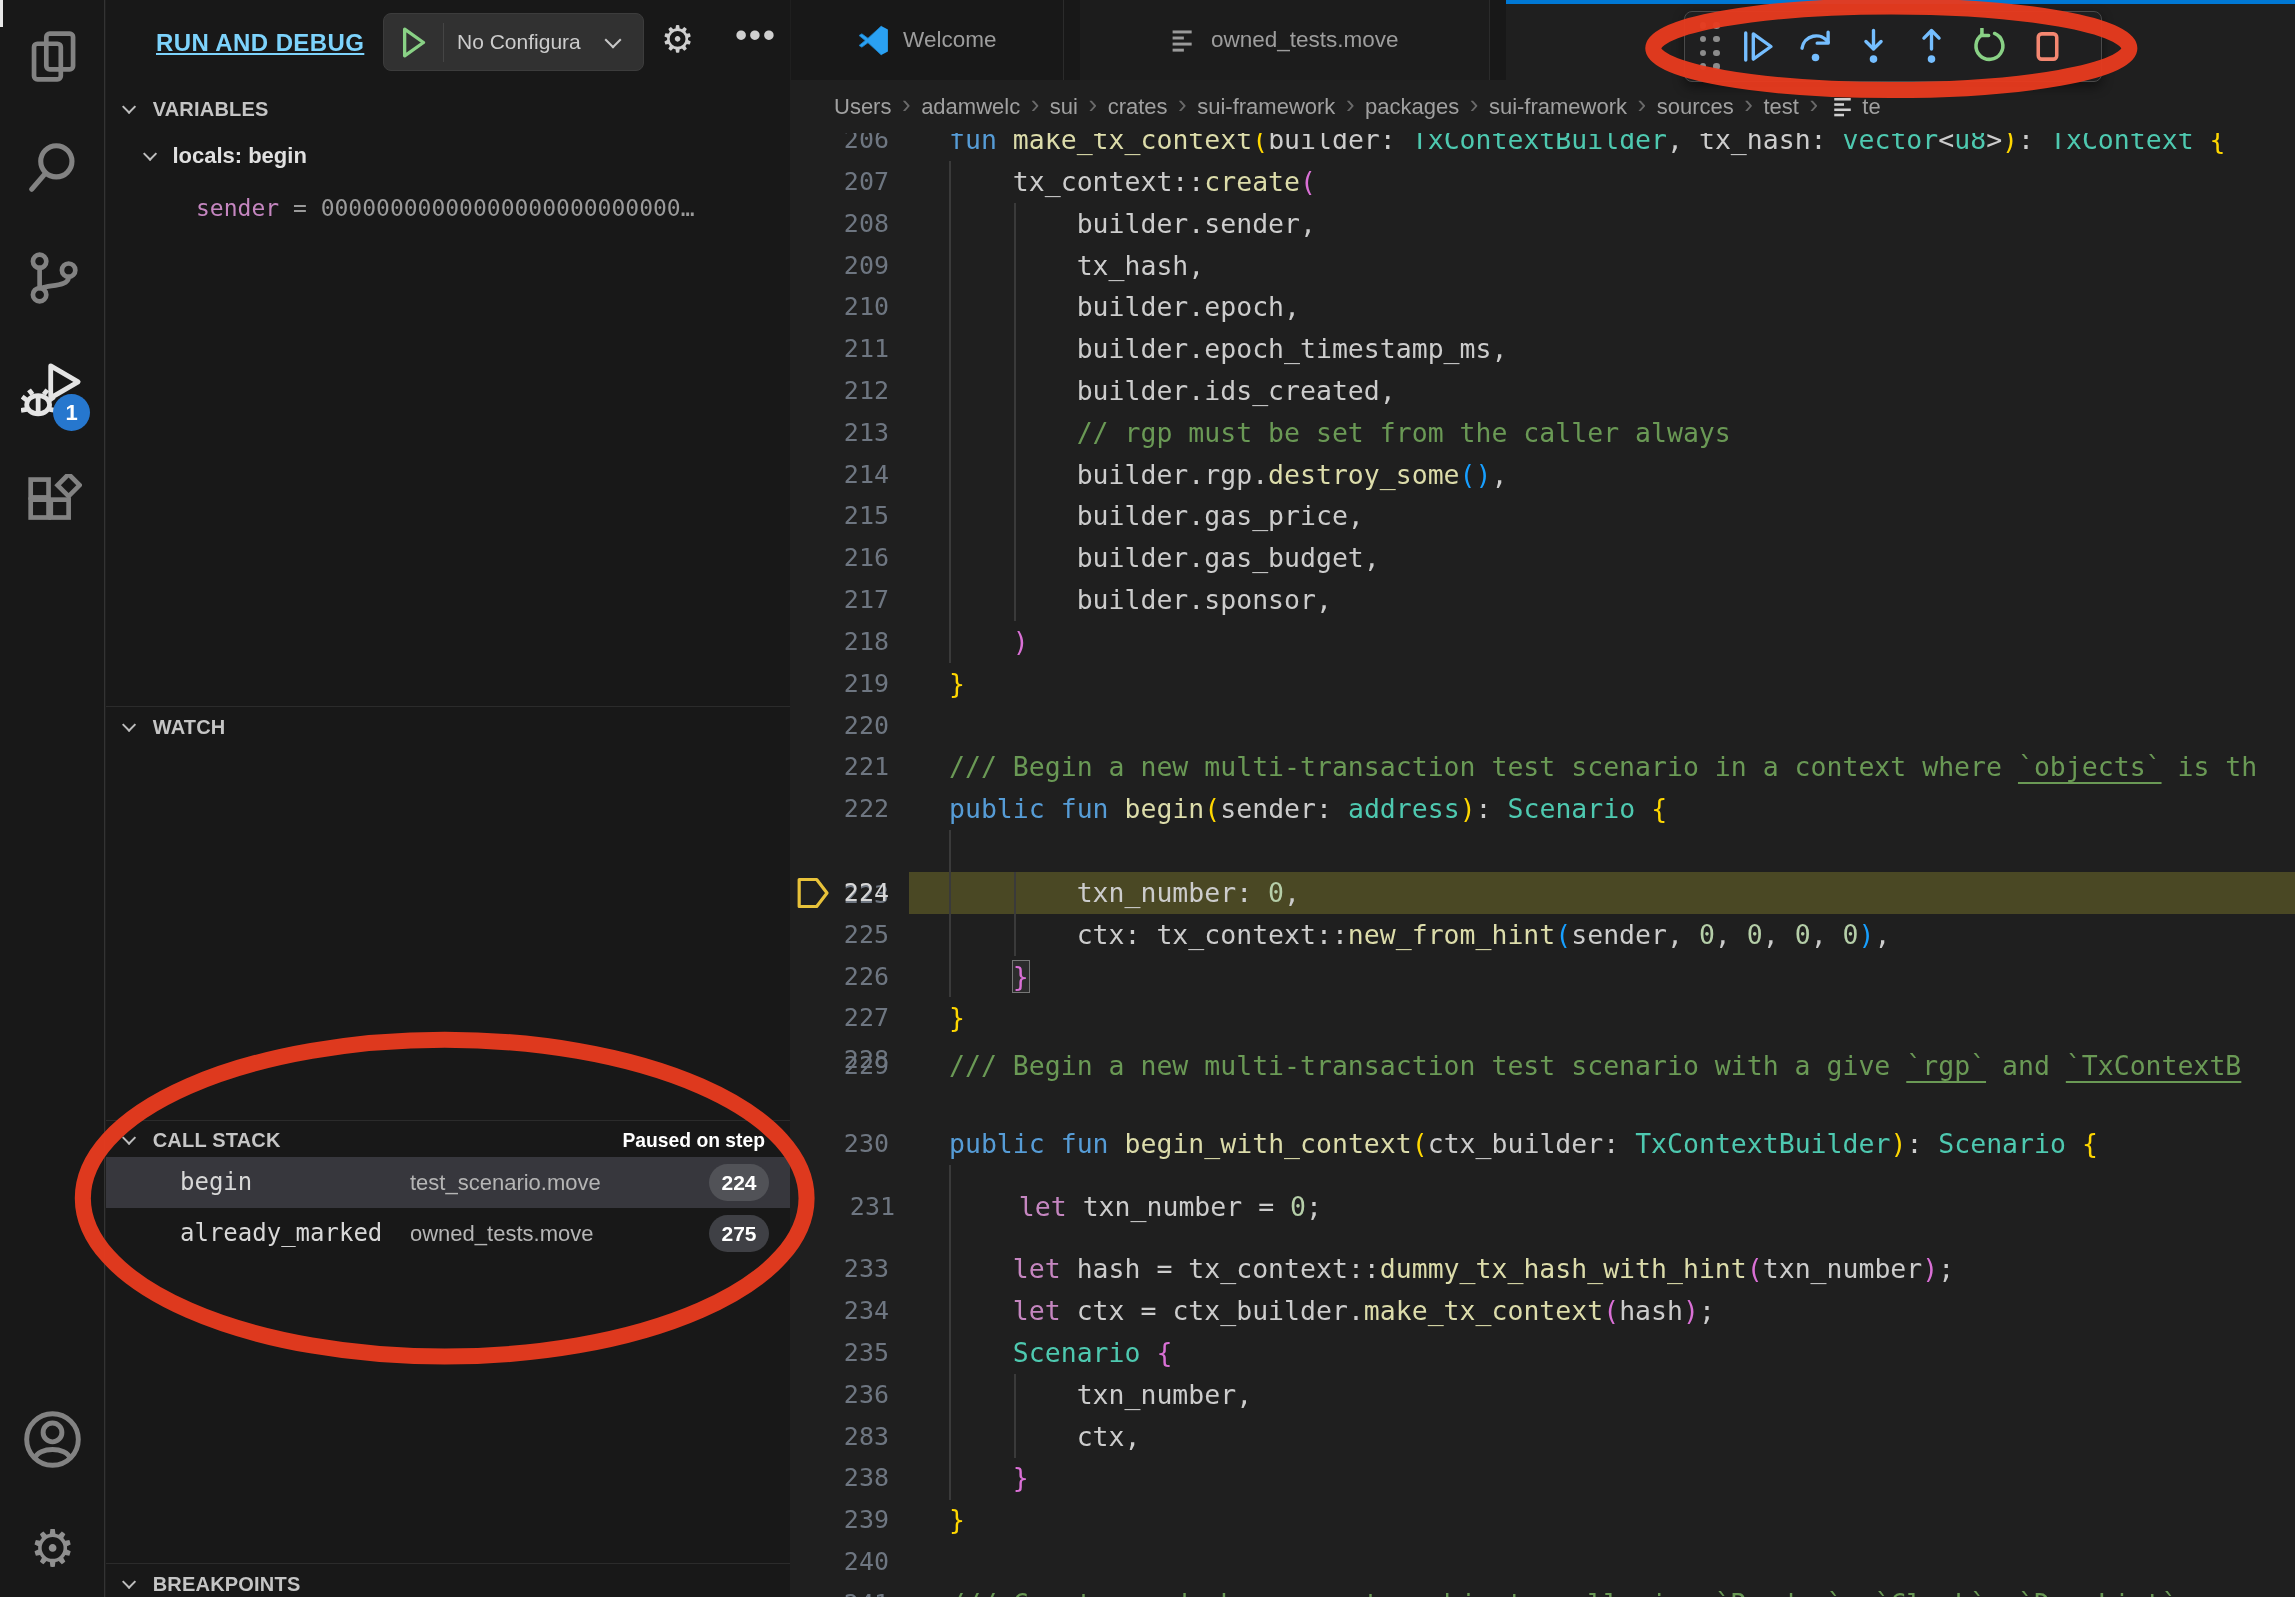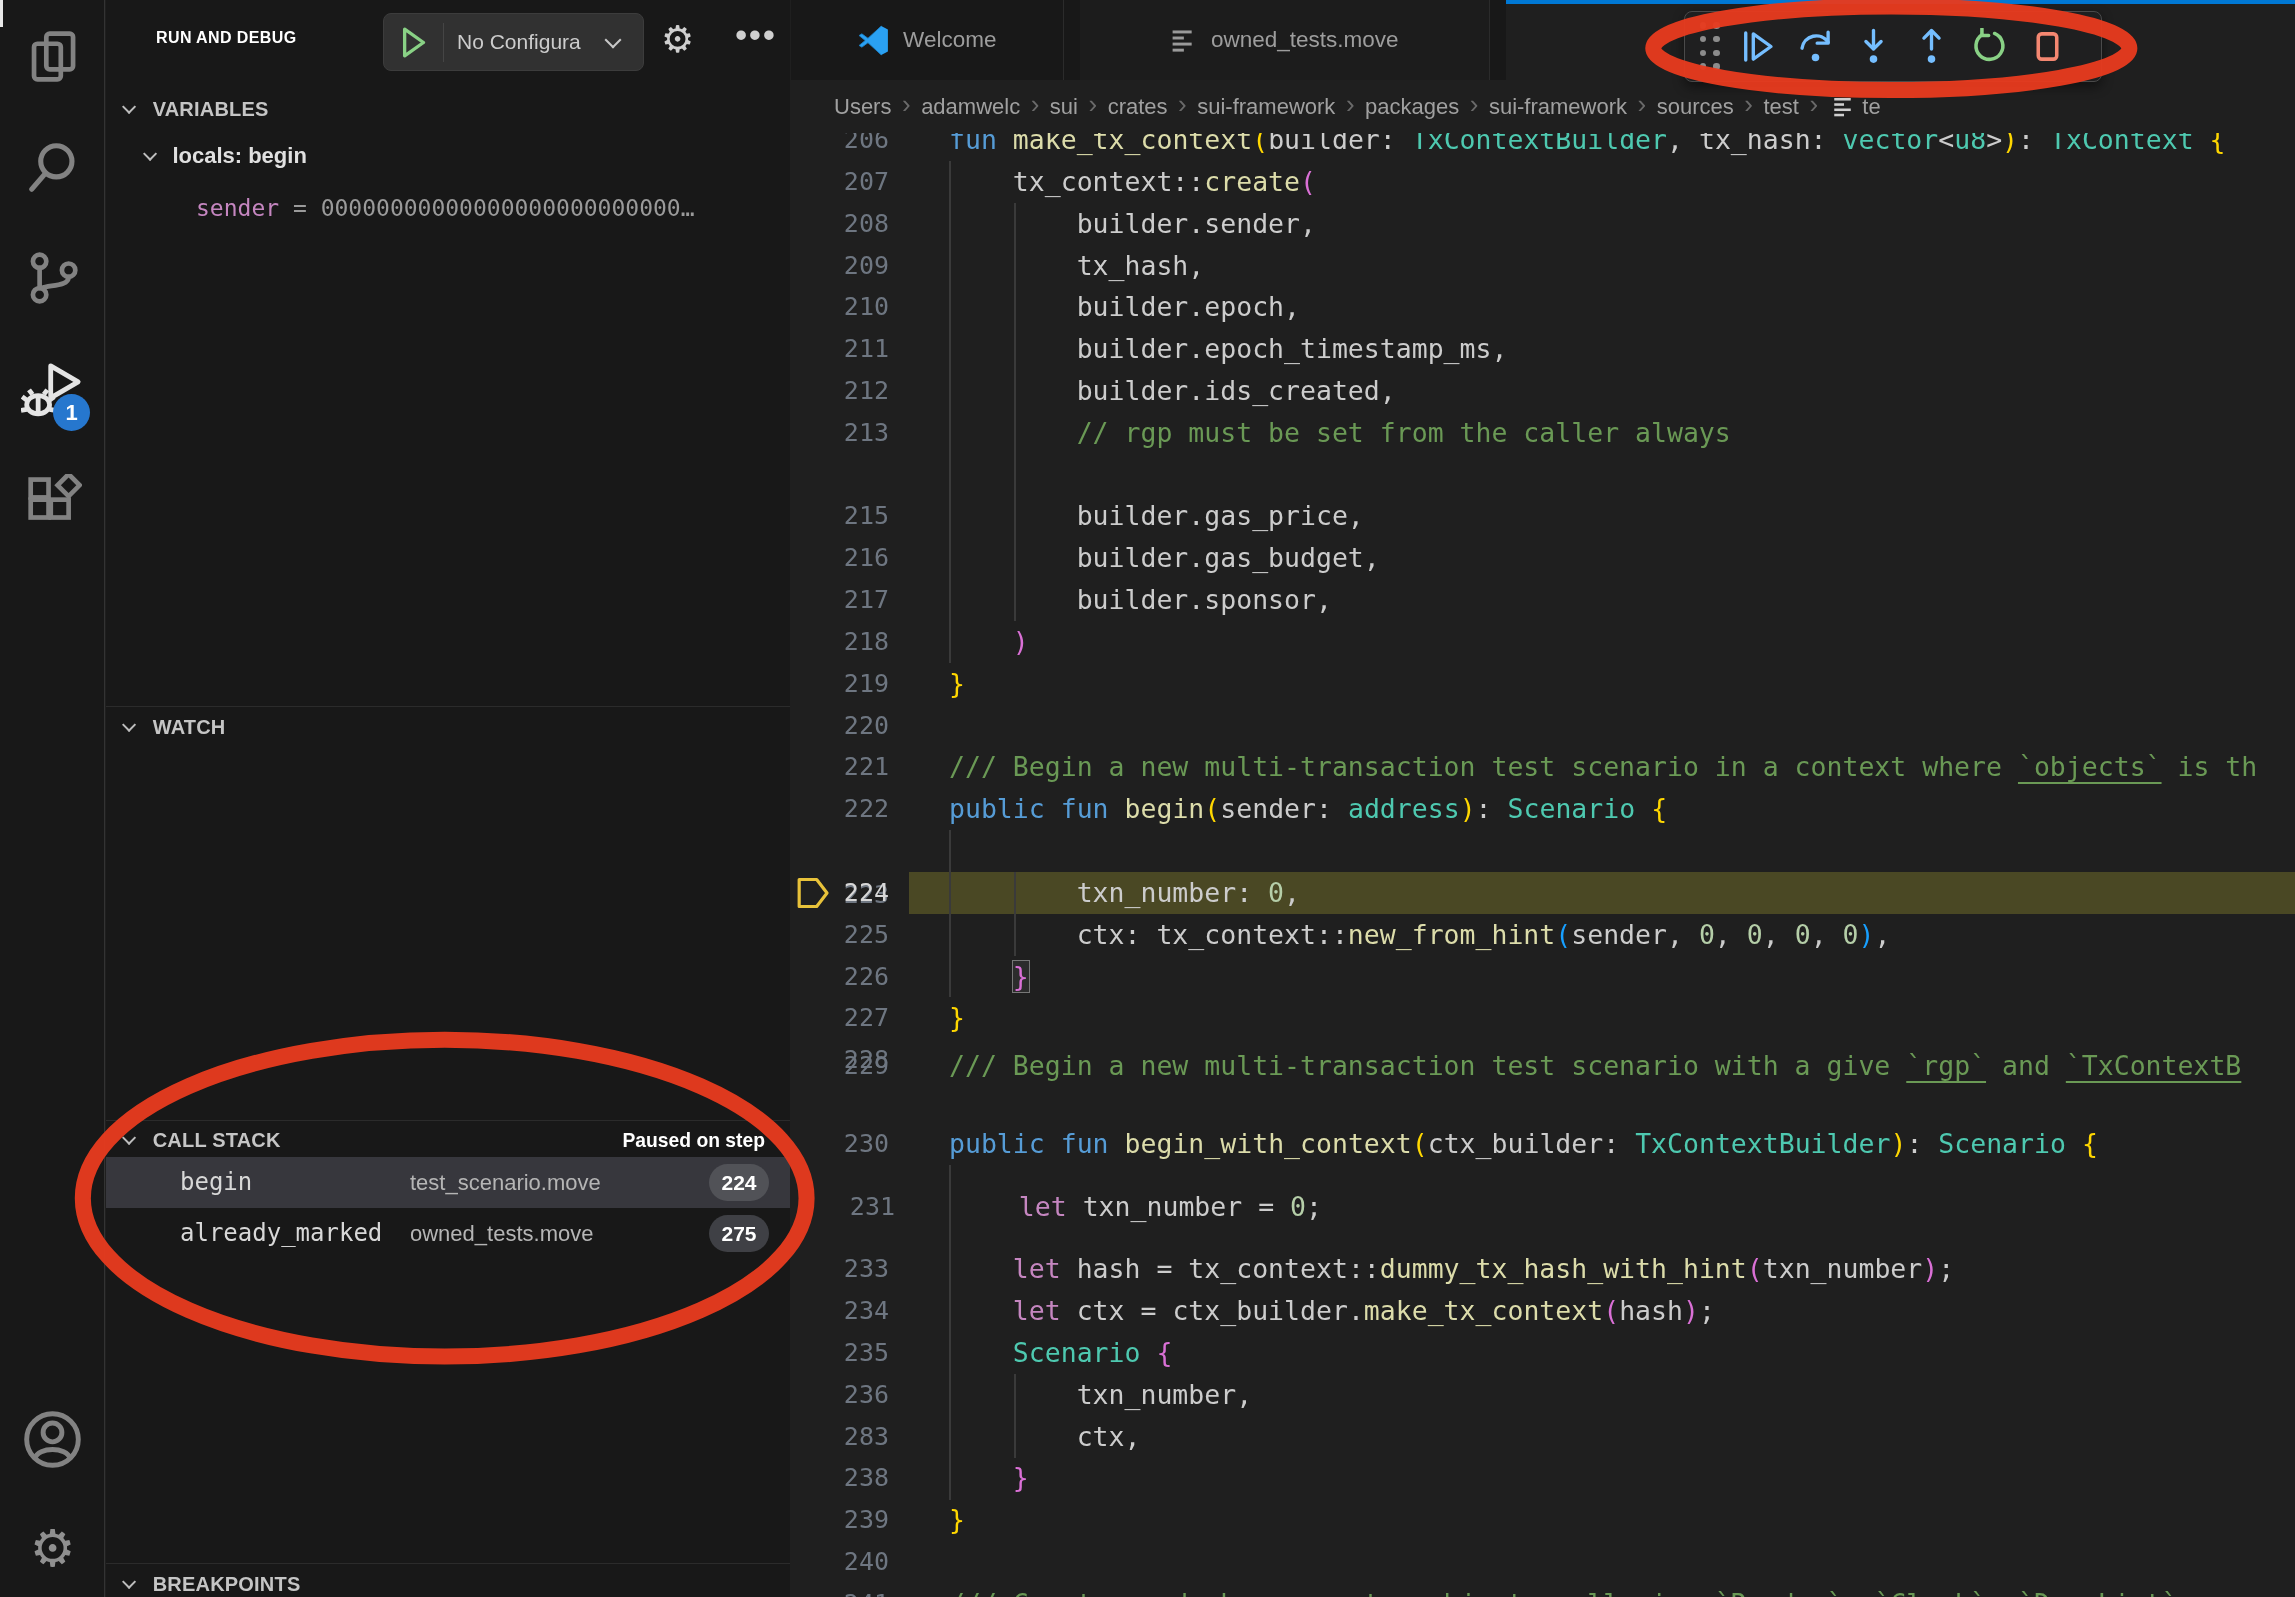--- a/index.html
+++ b/index.html
@@ -14,22 +14,22 @@
   .act-item { position:absolute; left:0; width:105px; height:88px;
     display:flex; align-items:center; justify-content:center; }
   .act-item svg { stroke:#828282; fill:none; stroke-width:4.2; }
   .act-item.active svg { stroke:#e4e4e4; }
   .act-badge { position:absolute; left:53px; top:47px; width:37px; height:37px;
     border-radius:50%; background:#2677ce; color:#fff; font-size:22px; font-weight:bold;
     display:flex; align-items:center; justify-content:center; }
   
   #sidebar { position:absolute; left:106px; top:0; width:684px; height:1597px;
     background:#181818; z-index:5; }
-  .side-title { position:absolute; left:50px; top:29px; font-size:16px; font-weight:600;
-    color:#ffffff; letter-spacing:0.4px; }
+  .side-title { position:absolute; left:50px; top:29px; font-size:24px; font-weight:600;
+    color:#7dd3fc; letter-spacing:0.4px;text-decoration:underline; }
   #config-box { position:absolute; left:277px; top:13px; width:261px; height:58px;
     background:#313131; border:0.8px solid #3c3c3c; border-radius:8px;
     display:flex; align-items:center; }
   #config-box .playwrap { width:60px; display:flex; justify-content:center;
     border-right:0.8px solid #454545; height:39px; align-items:center; }
   #config-label { font-size:21px; color:#cccccc; white-space:nowrap; overflow:hidden;
     width:150px; margin-left:13px; }
   .chev { display:inline-block; width:12px; height:12px; border-left:2.4px solid #c8c8c8;
     border-bottom:2.4px solid #c8c8c8; transform:rotate(-45deg); }
   #config-chev { margin:0 11.3px 4.8px 0; }
@@ -241,20 +241,24 @@
           <div class="code-text"><span class="tk-pl">        builder.epoch_timestamp_ms,</span></div>
         </div>
         <div class="code-row" style="top: 370px;">
           <div class="line-num">212</div>
           <div class="code-text"><span class="tk-pl">        builder.ids_created,</span></div>
         </div>
         <div class="code-row" style="top: 412px;">
           <div class="line-num">213</div>
           <div class="code-text"><span class="tk-cm">        // rgp must be set from the caller always</span></div>
         </div>
+        <div class="code-row" style="top: 454px;">
+          <div class="line-num">214</div>
+          <div class="code-text"><span class="tk-pl">        builder.rgp.</span><span class="tk-fn">destroy_some</span><span class="tk-b3">()</span><span class="tk-pl">,</span></div>
+        </div>
         <div class="code-row" style="top: 495px;">
           <div class="line-num">215</div>
           <div class="code-text"><span class="tk-pl">        builder.gas_price,</span></div>
         </div>
         <div class="code-row" style="top: 537px;">
           <div class="line-num">216</div>
           <div class="code-text"><span class="tk-pl">        builder.gas_budget,</span></div>
         </div>
         <div class="code-row" style="top: 579px;">
           <div class="line-num">217</div>

